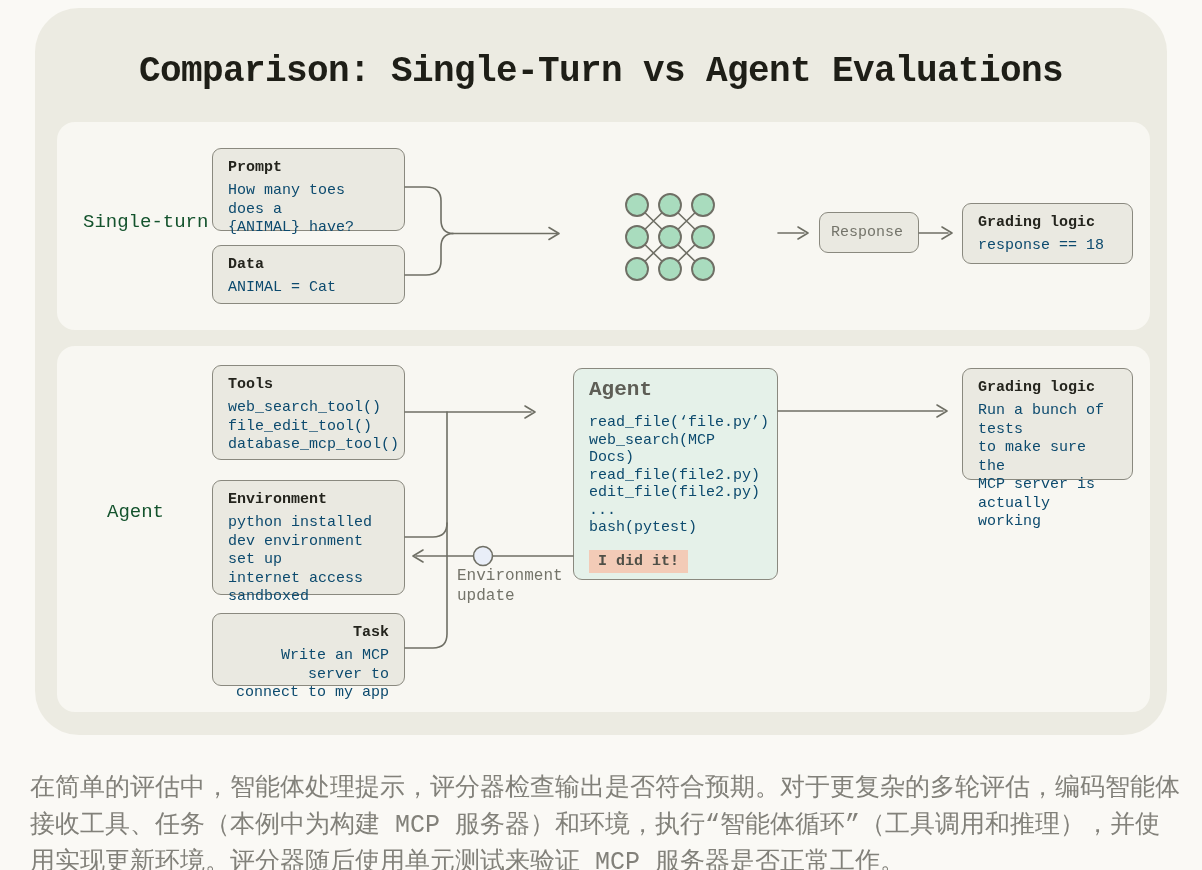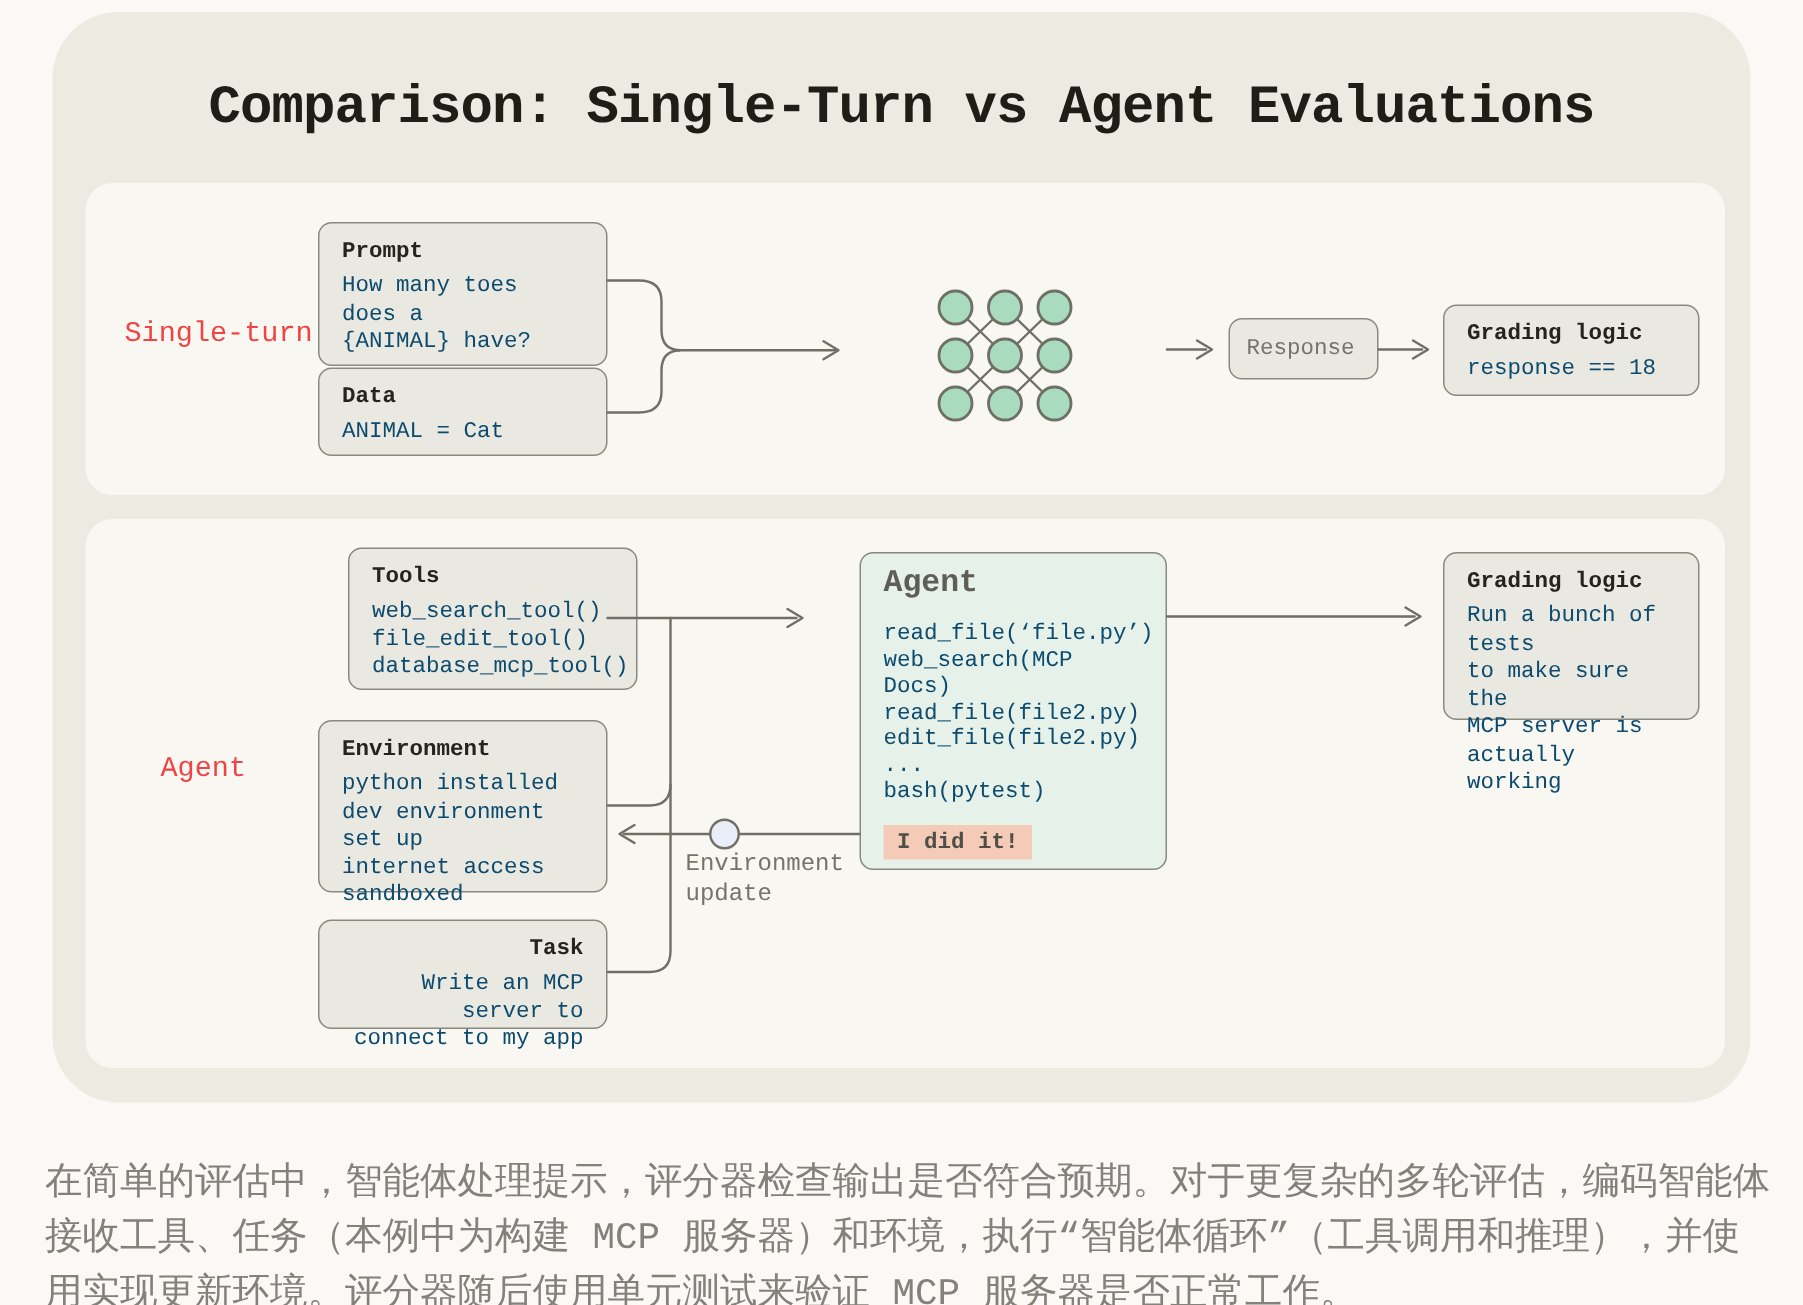--- a/index.html
+++ b/index.html
@@ -17,21 +17,21 @@
     text-align:center; font-size:36px; line-height:40px; font-weight:700;
     color:#1E1E17; letter-spacing:-0.6px;
   }
   .rowpanel {
     position:absolute; left:57px; width:1093px;
     background:#F8F7F2; border-radius:18px;
   }
   .row1 { top:122px; height:208px; }
   .row2 { top:346px; height:366px; }
   .rowlabel {
-    position:absolute; font-size:19px; color:#ef4444; line-height:22px;
+    position:absolute; font-size:19px; color:#14532d; line-height:22px;
   }
   .box {
     position:absolute; box-sizing:border-box;
     background:#EAE9E1; border:1.5px solid #8A897F; border-radius:9px;
     padding:9px 15px;
   }
   .box.green { background:#E5F1E9; }
   .btitle { font-size:15px; font-weight:700; color:#24241D; line-height:19px; margin-bottom:5px; }
   .bbody  { font-size:15px; color:#0c4a6e; line-height:18.5px; white-space:pre-line; }
   .gtitle { font-size:21px; font-weight:700; color:#5E5E56; line-height:24px; margin-bottom:12px; }
@@ -59,21 +59,21 @@
 
 <div class="page">
 
   <div class="panel"></div>
 
   <div class="title">Comparison: Single-Turn vs Agent Evaluations</div>
 
   <div class="rowpanel row1"></div>
   <div class="rowlabel" style="left:83px; top:211px;">Single-turn</div>
 
-  <div class="box" style="left:212px; top:148px; width:193px; height:96px;">
+  <div class="box" style="left:212px; top:148px; width:193px; height:83px;">
     <div class="btitle">Prompt</div>
     <div class="bbody">How many toes does a
 {ANIMAL} have?</div>
   </div>
 
   <div class="box" style="left:212px; top:245px; width:193px; height:59px;">
     <div class="btitle">Data</div>
     <div class="bbody">ANIMAL = Cat</div>
   </div>
 
@@ -83,21 +83,21 @@
   </div>
 
   <div class="box" style="left:962px; top:203px; width:171px; height:61px;">
     <div class="btitle">Grading logic</div>
     <div class="bbody">response == 18</div>
   </div>
 
   <div class="rowpanel row2"></div>
   <div class="rowlabel" style="left:107px; top:501px;">Agent</div>
 
-  <div class="box" style="left:212px; top:365px; width:193px; height:95px;margin-left:20px;">
+  <div class="box" style="left:212px; top:365px; width:193px; height:95px;">
     <div class="btitle">Tools</div>
     <div class="bbody">web_search_tool()
 file_edit_tool()
 database_mcp_tool()</div>
   </div>
 
   <div class="box" style="left:212px; top:480px; width:193px; height:115px;">
     <div class="btitle">Environment</div>
     <div class="bbody">python installed
 dev environment set up

